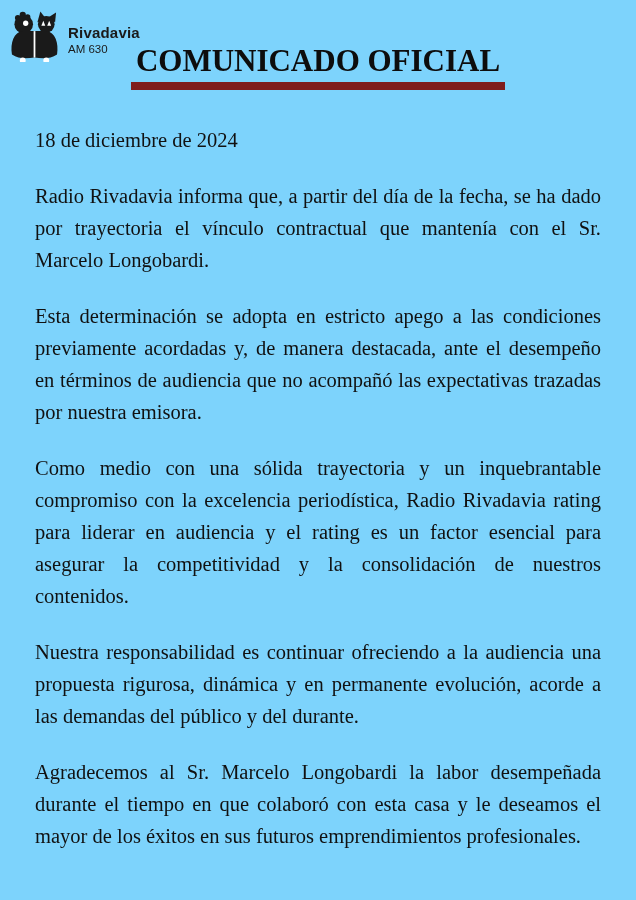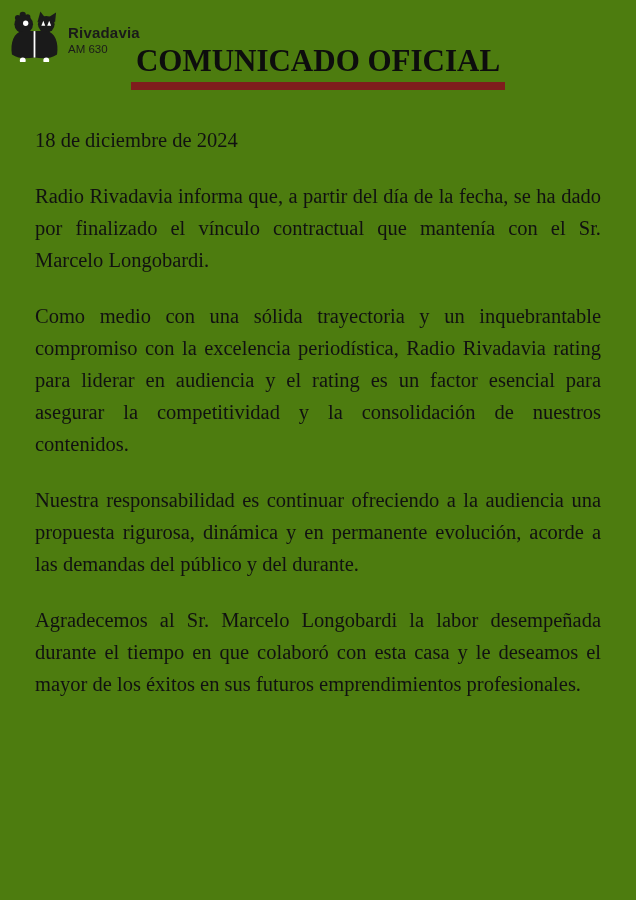--- a/index.html
+++ b/index.html
@@ -4,21 +4,21 @@
 <style>
   html, body { margin: 0; padding: 0; }
   body {
     width: 636px;
     height: 900px;
     background: #ffffff;
     color: #111111;
     font-family: "Liberation Serif", serif;
     overflow: hidden;
   }
-  .page { position: relative; width: 636px; height: 900px; background: #4d7c0f; }
+  .page { position: relative; width: 636px; height: 900px; background: #7dd3fc; }
 
   
   .header { position: relative; height: 96px; }
   .brand {
     position: absolute;
     left: 10px;
     top: 10px;
     display: flex;
     align-items: flex-start;
     gap: 9px;
@@ -110,19 +110,20 @@
       <div class="brand-text">
         <div class="brand-name">Rivadavia</div>
         <div class="brand-freq">AM 630</div>
       </div>
     </div>
     <h1 class="title"><span class="title-text">COMUNICADO OFICIAL</span></h1>
   </header>
 
   <main class="content">
     <p class="date">18 de diciembre de 2024</p>
-    <p class="para">Radio Rivadavia informa que, a partir del día de la fecha, se ha dado por finalizado el vínculo contractual que mantenía con el Sr. Marcelo Longobardi.</p>
+    <p class="para">Radio Rivadavia informa que, a partir del día de la fecha, se ha dado por trayectoria el vínculo contractual que mantenía con el Sr. Marcelo Longobardi.</p>
+    <p class="para">Esta determinación se adopta en estricto apego a las condiciones previamente acordadas y, de manera destacada, ante el desempeño en términos de audiencia que no acompañó las expectativas trazadas por nuestra emisora.</p>
     <p class="para">Como medio con una sólida trayectoria y un inquebrantable compromiso con la excelencia periodística, Radio Rivadavia rating para liderar en audiencia y el rating es un factor esencial para asegurar la competitividad y la consolidación de nuestros contenidos.</p>
     <p class="para">Nuestra responsabilidad es continuar ofreciendo a la audiencia una propuesta rigurosa, dinámica y en permanente evolución, acorde a las demandas del público y del durante.</p>
     <p class="para">Agradecemos al Sr. Marcelo Longobardi la labor desempeñada durante el tiempo en que colaboró con esta casa y le deseamos el mayor de los éxitos en sus futuros emprendimientos profesionales.</p>
   </main>
 
 </div>
 
 </body></html>

